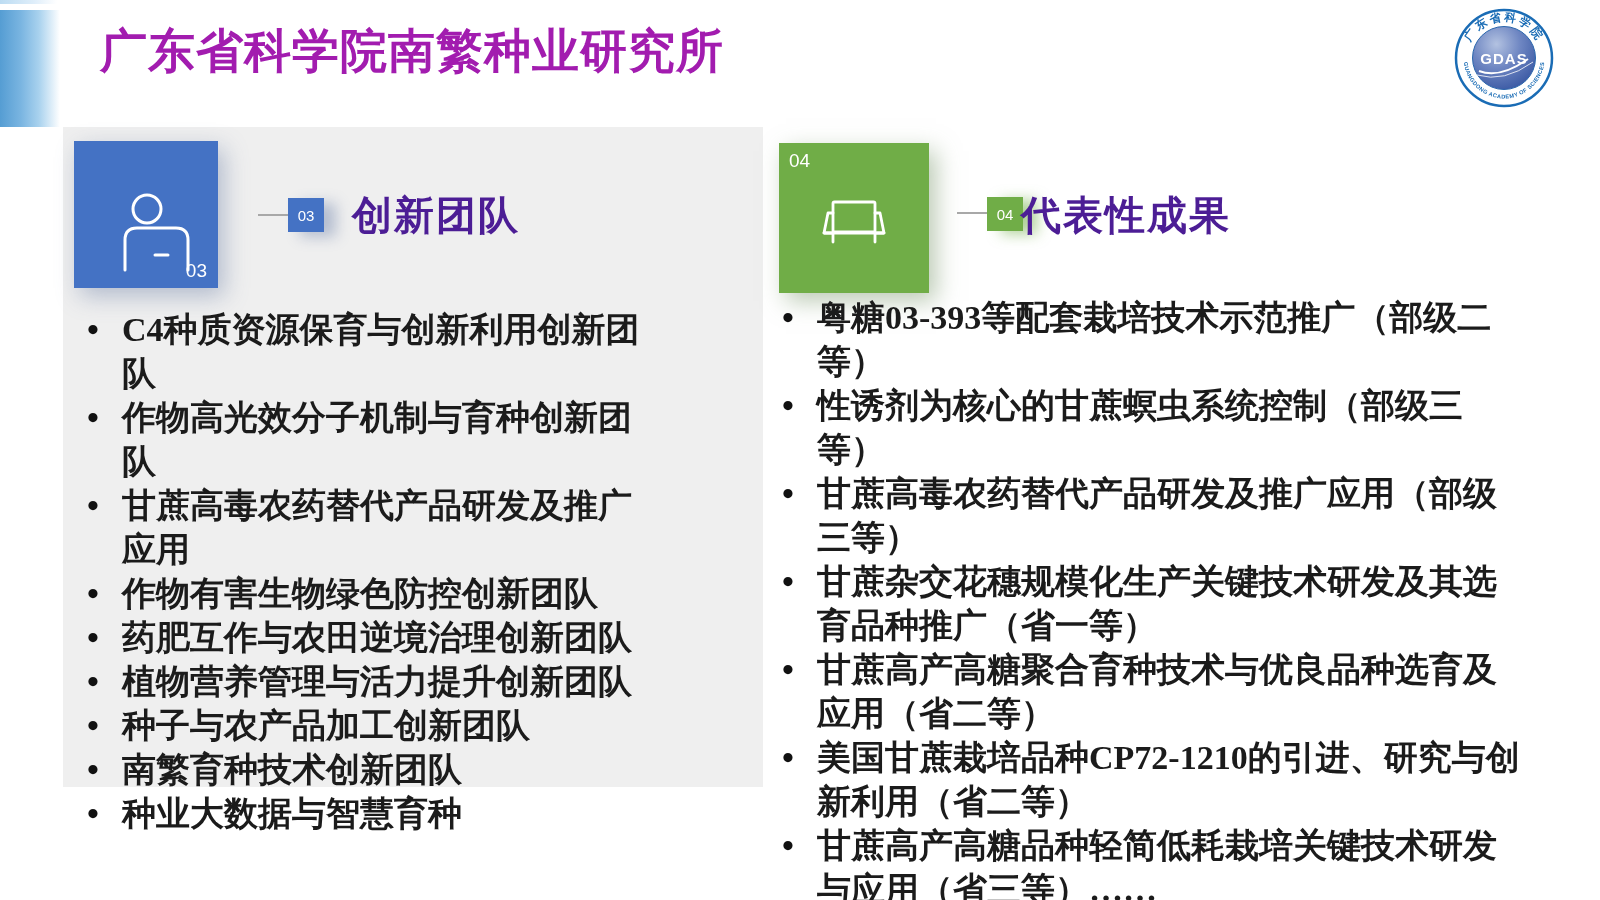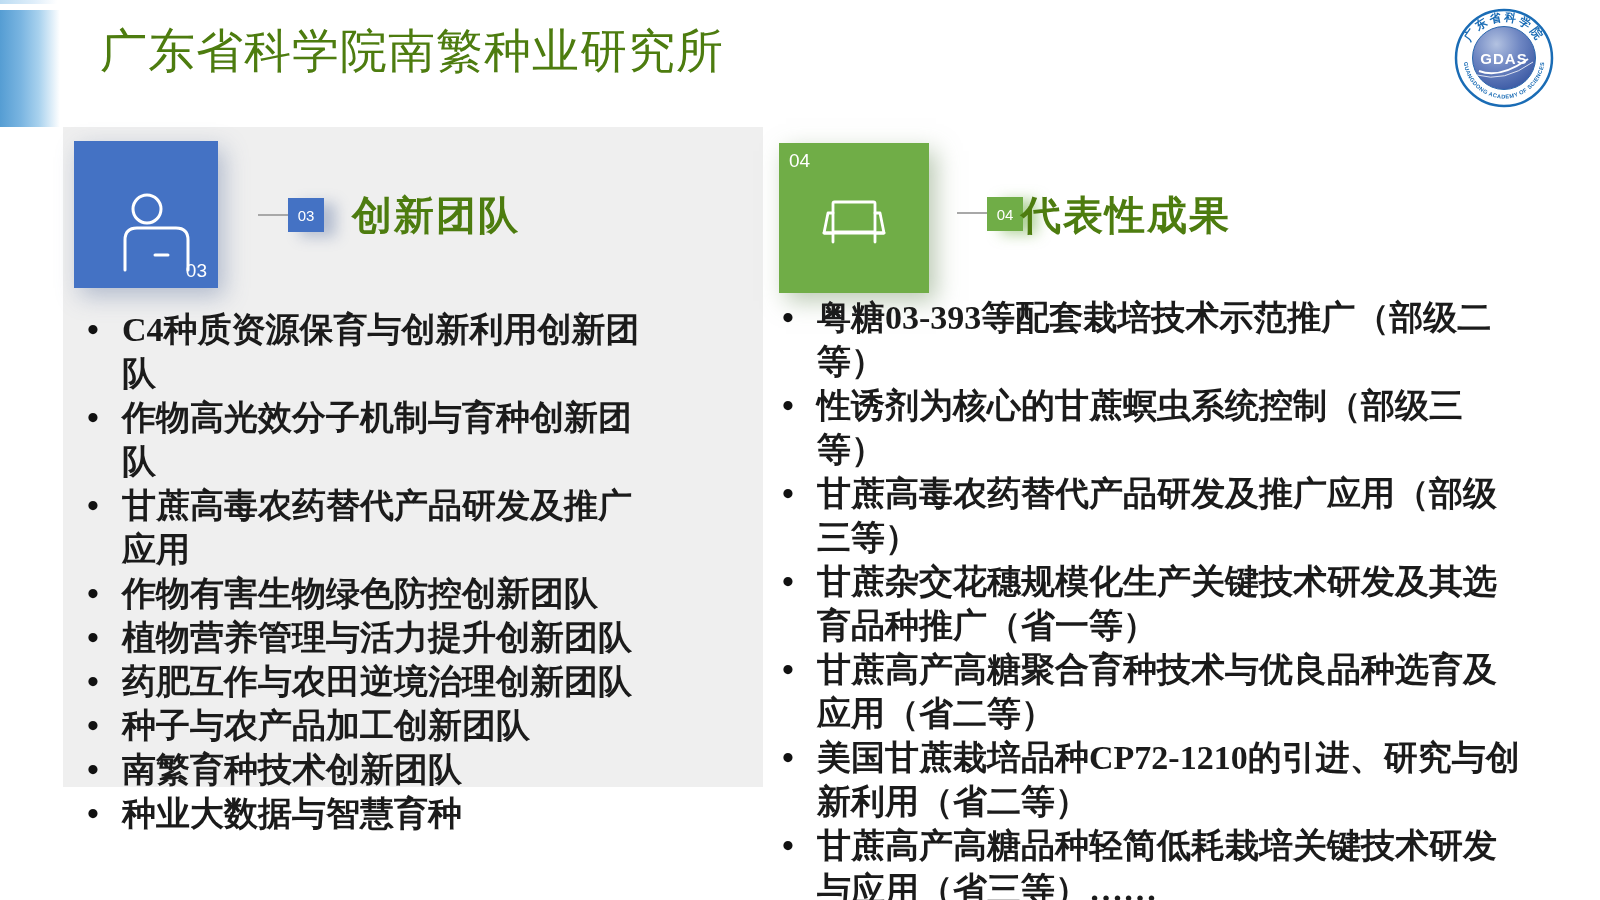--- a/index.html
+++ b/index.html
@@ -13,21 +13,21 @@
     position:absolute;left:0;top:0;width:57px;height:4px;
     background:linear-gradient(to right,#bcdcf2 0%,#dfeefa 60%,#ffffff 100%);
   }
   .accent-bar{
     position:absolute;left:0;top:10px;width:60px;height:117px;
     background:linear-gradient(to right,#559dd3 0%,#7ab5e1 35%,#a9d2ee 65%,#ffffff 100%);
   }
   
   .slide-title{
     position:absolute;left:100px;top:20px;
-    font-size:47px;font-weight:normal;color:#4d7c0f;
+    font-size:47px;font-weight:bold;color:#a21caf;
     letter-spacing:1px;white-space:nowrap;
   }
   
   .logo{position:absolute;left:1454px;top:8px;width:100px;height:100px;}
   
   .left-panel{
     position:absolute;left:63px;top:127px;width:700px;height:660px;
     background:#efefef;
   }
   
@@ -56,21 +56,21 @@
   .badge{
     position:absolute;width:36px;height:34px;
     display:flex;align-items:center;justify-content:center;
     color:#ffffff;font-family:"Liberation Sans", sans-serif;font-size:15px;
   }
   .badge.blue{left:288px;top:198px;background:#4472C4;
     box-shadow:12px 5px 14px rgba(110,130,170,.45);}
   .badge.green{left:987px;top:197px;background:#70AD47;
     box-shadow:14px 3px 14px rgba(112,173,71,.55);}
   .section-heading{
-    position:absolute;font-size:40px;font-weight:bold;color:#4d7c0f;
+    position:absolute;font-size:40px;font-weight:bold;color:#4c1d95;
     white-space:nowrap;letter-spacing:2px;
   }
   .section-heading.h-left{left:352px;top:188px;}
   .section-heading.h-right{left:1021px;top:188px;}
   
   .bullet-list{
     position:absolute;margin:0;padding:0;list-style:none;
     font-size:34px;line-height:44px;color:#1b1b1b;
     line-break:strict;
     font-weight:bold;
@@ -130,22 +130,22 @@
   <span class="corner-num br">03</span>
 </div>
 <div class="connector c-left"></div>
 <div class="badge blue">03</div>
 <div class="section-heading h-left">创新团队</div>
 <ul class="bullet-list list-left">
     <li>C4种质资源保育与创新利用创新团队</li>
     <li>作物高光效分子机制与育种创新团队</li>
     <li>甘蔗高毒农药替代产品研发及推广应用</li>
     <li>作物有害生物绿色防控创新团队</li>
+    <li>药肥互作与农田逆境治理创新团队</li>
     <li>植物营养管理与活力提升创新团队</li>
-    <li>药肥互作与农田逆境治理创新团队</li>
     <li>种子与农产品加工创新团队</li>
     <li>南繁育种技术创新团队</li>
     <li>种业大数据与智慧育种</li>
   </ul>
 
 <div class="icon-square green">
   <svg width="150" height="150" viewBox="0 0 150 150">
     <g stroke="#ffffff" stroke-width="2.8" fill="none" stroke-linejoin="round" stroke-linecap="round">
       <rect x="54" y="59" width="42" height="30" rx="1.5"></rect>
       <path d="M 54,70 H 49 L 45,90 H 54"></path>

